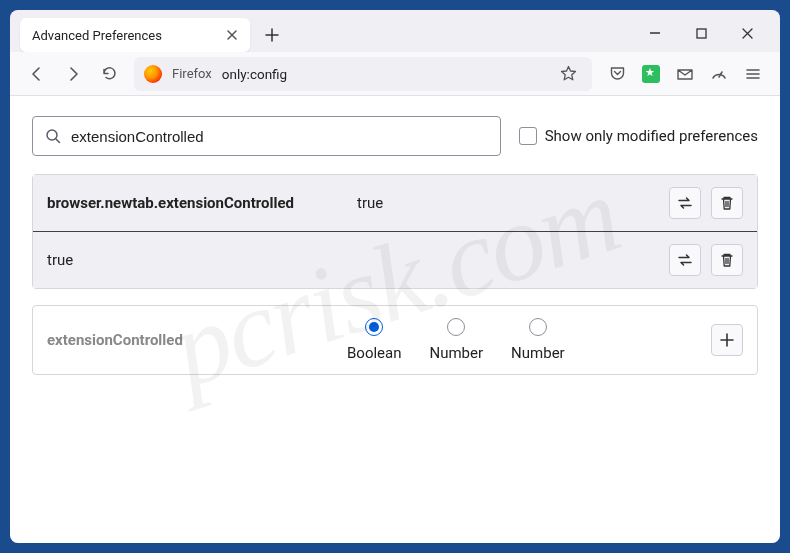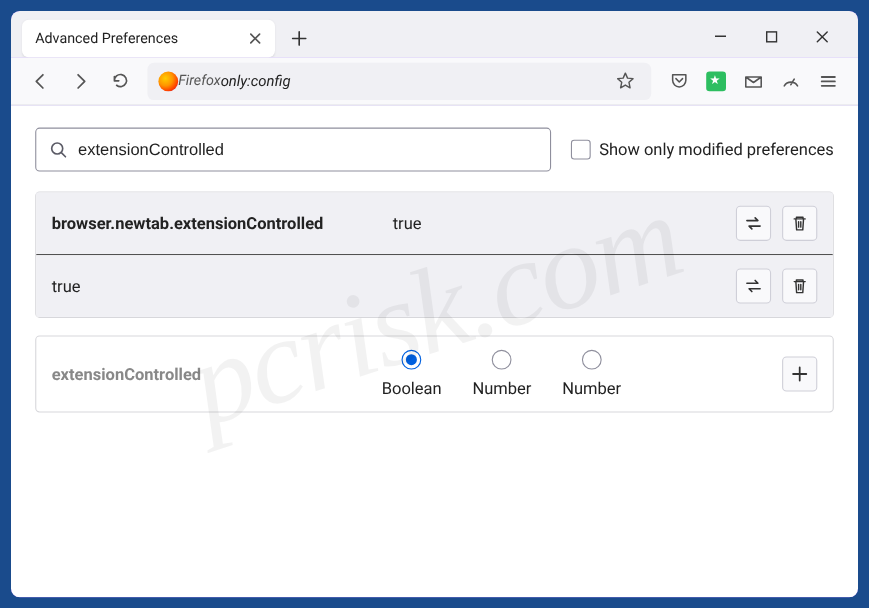--- a/index.html
+++ b/index.html
@@ -89,22 +89,21 @@
 }
 .urlbar {
   flex: 1;
   height: 34px;
   background: #f0f0f4;
   border-radius: 6px;
   display: flex;
   align-items: center;
   padding: 0 10px;
   margin: 0 6px;
-  gap: 0;
-  font-style: italic;
+  gap: 10px;
 }
 .ff-logo {
   width: 18px;
   height: 18px;
   border-radius: 50%;
   background: radial-gradient(circle at 35% 35%, #ffcc00, #ff9500 40%, #ff3d00 70%, #7b1fa2 100%);
 }
 .url-identity { font-size: 13px; color: #555; }
 .url-text { font-size: 13.5px; color: #222; }
 .url-actions { margin-left: auto; display: flex; gap: 4px; }

